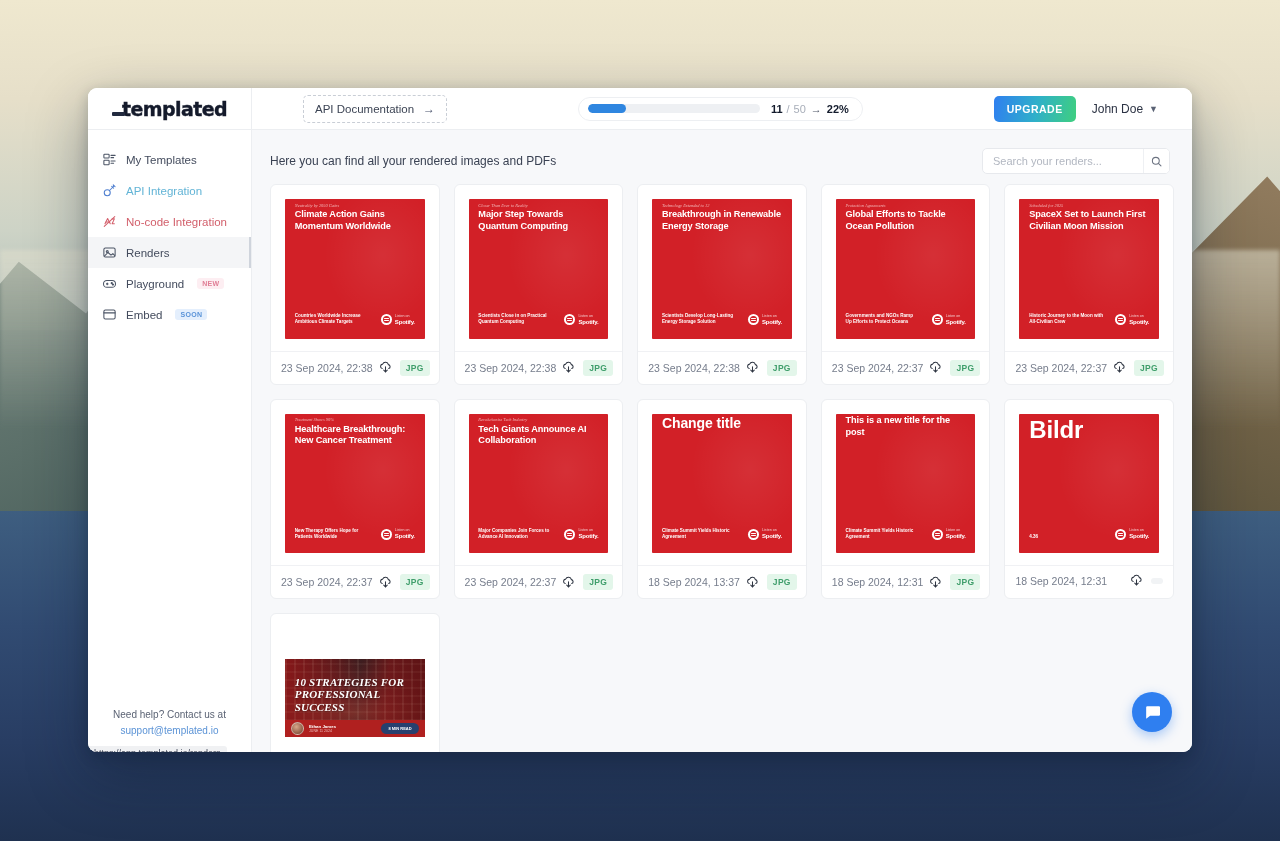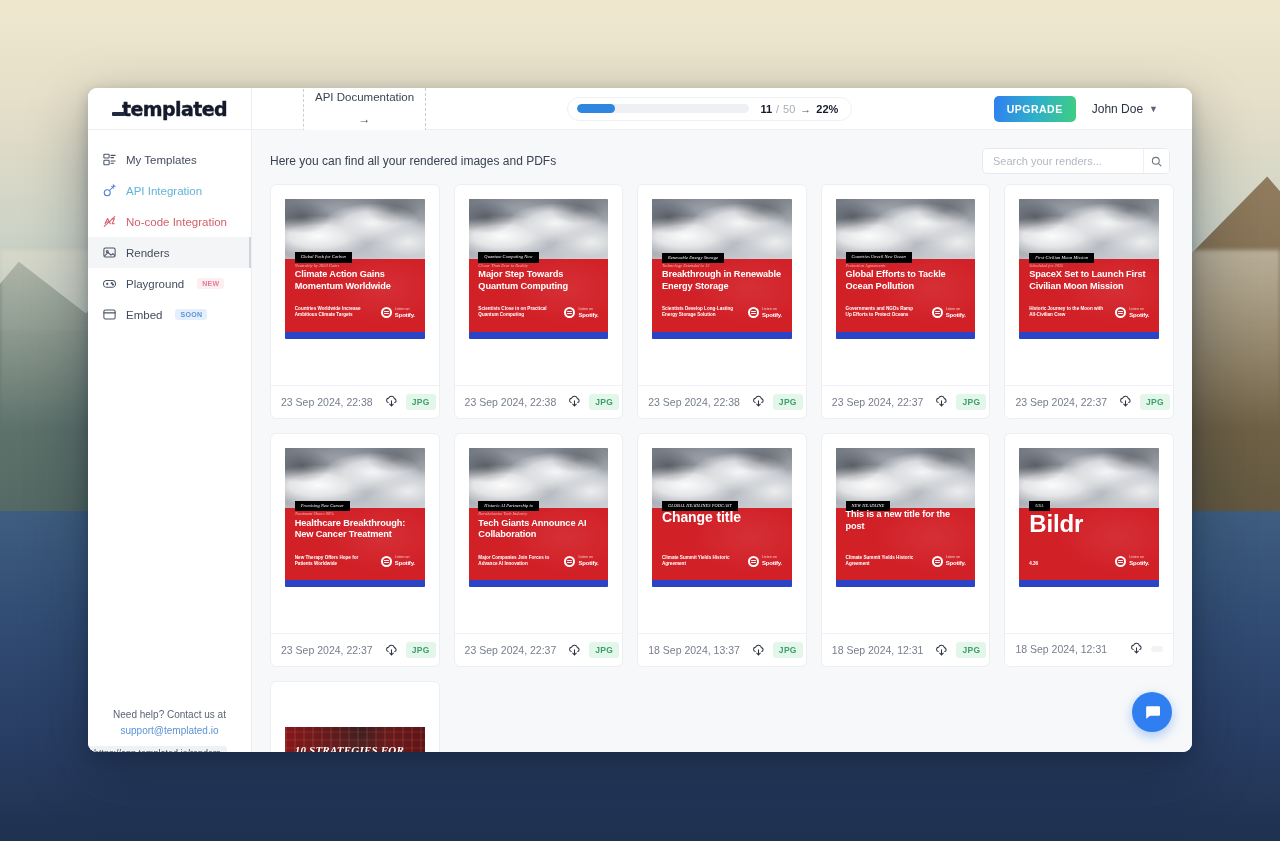--- a/index.html
+++ b/index.html
@@ -73,21 +73,20 @@
   .logo::before {
     content: ""; position: absolute; left: 0; bottom: 4px;
     width: 13px; height: 4px; background: #2c3category; background: #222a3f; border-radius: 1px;
   }
   .topbar-left { display: flex; align-items: center; padding-left: 16px; }
   .api-doc-btn {
     border: 1px dashed #c9ced6; border-radius: 5px; background: #fff;
     font-size: 11.5px; color: #3c4454; padding: 6px 11px;
     display: inline-flex; align-items: center; gap: 9px; cursor: pointer;
     white-space: nowrap;
-    flex-direction: column;
   }
   .api-doc-btn .arr { font-size: 12px; color: #47506a; }
 
   .topbar-center { flex: 1; display: flex; justify-content: center; align-items: center; }
   .quota {
     display: flex; align-items: center; gap: 11px;
     border: 1px solid #edeff2; border-radius: 20px; padding: 5px 13px 5px 9px;
     background: #fff;
   }
   .quota-track {
@@ -180,35 +179,35 @@
   }
   .card {
     background: #fff; border: 1px solid #eceef1; border-radius: 6px;
     display: flex; flex-direction: column; overflow: hidden;
   }
   .card-thumb-wrap {
     padding: 14px 14px 12px; display: flex; align-items: center; justify-content: center;
   }
   .card-meta {
     border-top: 1px solid #f0f1f4; display: flex; align-items: center;
-    justify-content: space-between; padding: 8px 10px; gap: 12px; margin-top: 34px;
+    justify-content: space-between; padding: 8px 10px; gap: 6px;
   }
   .card-date { font-size: 10.5px; color: #767d8c; white-space: nowrap; }
   .meta-right { display: flex; align-items: center; gap: 8px; }
   .dl-ico { width: 13px; height: 13px; display: block; cursor: pointer; }
   .fmt {
     font-size: 8.5px; font-weight: 700; color: #3f9e6b; background: #e3f6ea;
     border-radius: 3px; padding: 3px 6px; letter-spacing: .3px;
   }
   .fmt.pending { background: #f1f3f5; color: #cfd4da; }
 
   
   .poster {
     width: 100%; aspect-ratio: 1 / 1; background: #d9dde2;
-    display: flex; flex-direction: column; position: relative; overflow: hidden;
+    display: flex; flex-direction: row; position: relative; overflow: hidden;
     border-radius: 1px;
   }
   .poster-photo {
     height: 43%; position: relative; overflow: hidden;
     background:
       radial-gradient(ellipse 55% 48% at 24% 62%, #fbfbfb 0%, #e3e4e6 38%, rgba(200,202,206,0) 72%),
       radial-gradient(ellipse 46% 44% at 62% 40%, #f4f5f6 0%, #d7d9dd 42%, rgba(170,174,180,0) 75%),
       radial-gradient(ellipse 40% 50% at 88% 72%, #eceded 0%, #cbced3 45%, rgba(150,154,162,0) 78%),
       radial-gradient(ellipse 70% 60% at 40% 18%, #9ea3ab 0%, #7e848e 45%, rgba(90,96,106,0) 80%),
       linear-gradient(170deg, #63686f 0%, #8e939a 40%, #b9bdc3 75%, #cfd2d6 100%);

